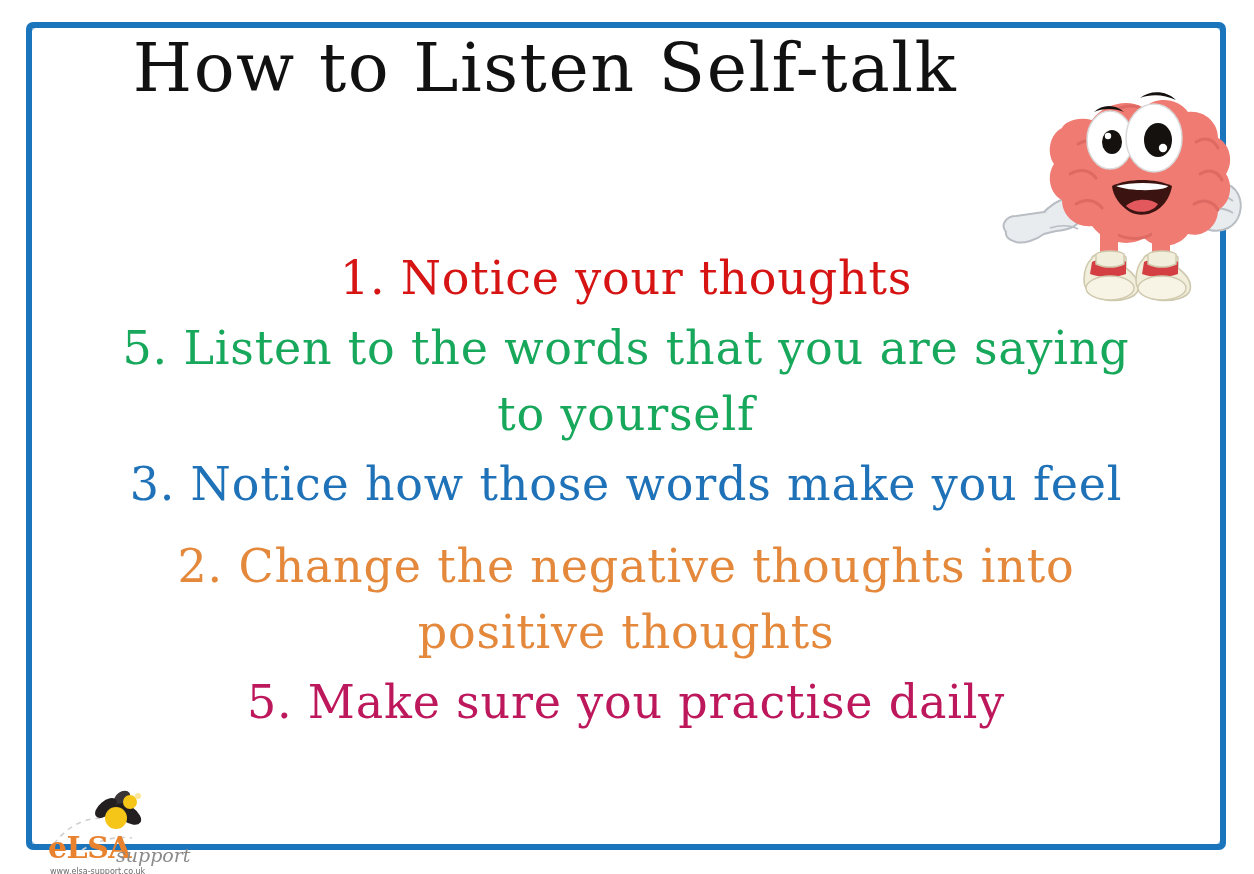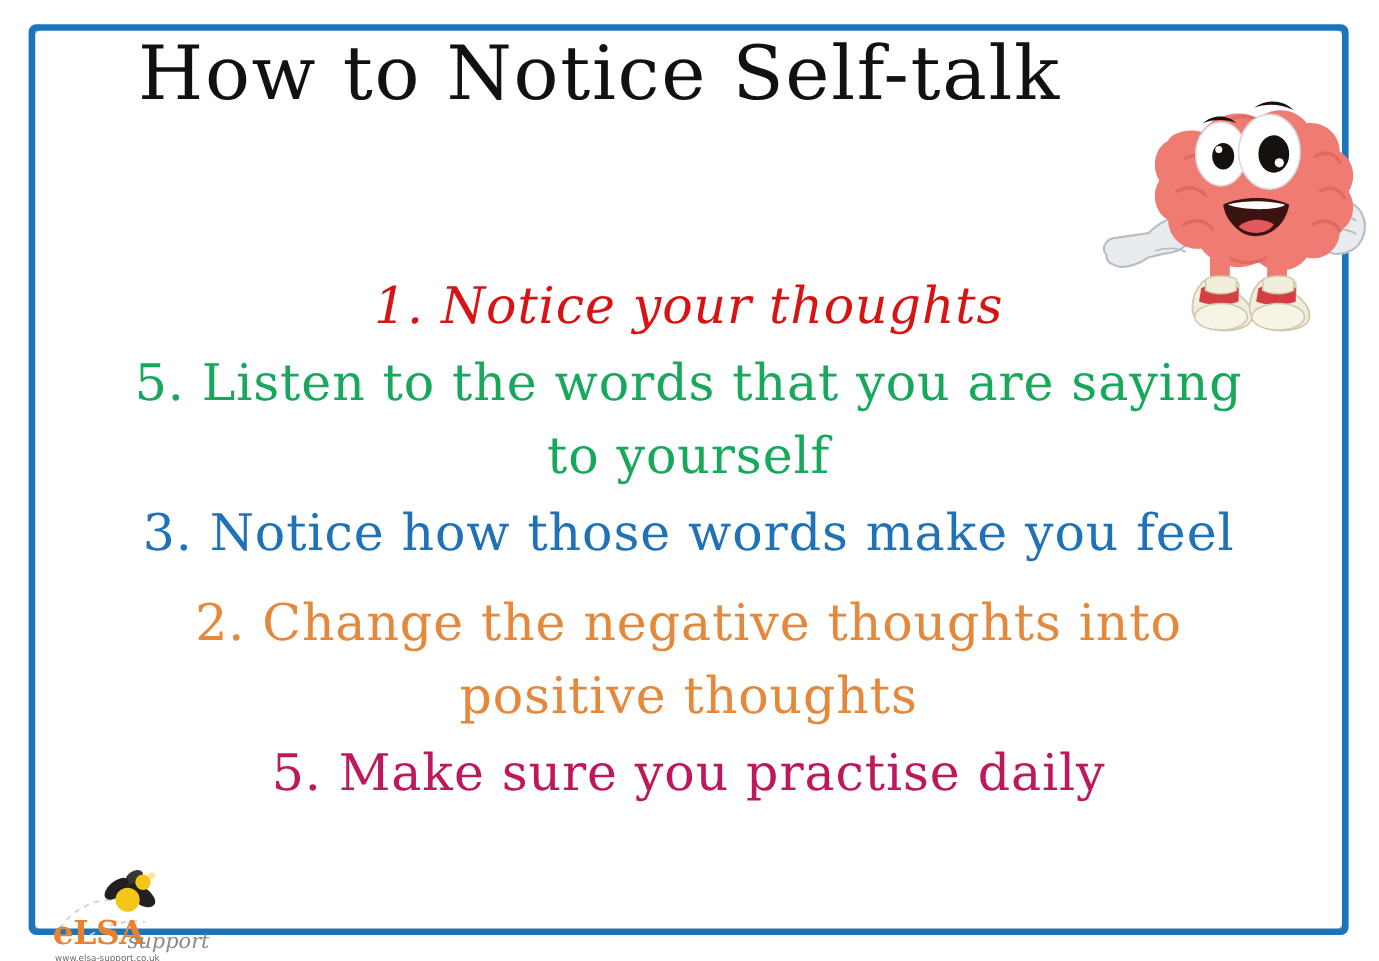--- a/index.html
+++ b/index.html
@@ -87,21 +87,21 @@
     width: 1172px;
   }
   .step {
     font-family: "DejaVu Serif", serif;
     font-size: 46px;
     line-height: 66px;
     text-align: center;
     letter-spacing: 0.8px;
     white-space: pre-line;
   }
-  .step-1 { color: #d61414; margin-bottom: 4px; font-style: italic; }
+  .step-1 { color: #d61414; margin-bottom: 4px; }
   .step-2 { color: #17a85c; margin-bottom: 4px; }
   .step-3 { color: #1f72b8; margin-bottom: 16px; }
   .step-4 { color: #e4883c; margin-bottom: 4px; }
   .step-5 { color: #7a3ca0; }
 
   
   .logo {
     position: absolute;
     left: 6px;
     top: 758px;
@@ -114,21 +114,21 @@
 </head>
 <body>
 
 <div class="poster">
 
   <div class="frame"></div>
   <div class="frame-wobble"></div>
 
   <div class="content">
 
-    <div class="title">How to Notice Self-talk</div>
+    <div class="title">How to Listen Self-talk</div>
 
     <div class="mascot">
       <svg width="250" height="235" viewBox="0 0 250 235" xmlns="http://www.w3.org/2000/svg">
 
         <g>
           <path d="M6 150 C0 143 6 134 16 134 L44 130 C52 127 60 125 68 126 C78 127 82 133 79 139 C76 145 66 148 56 149 L44 152 C36 158 24 162 16 160 C9 158 5 155 6 150 Z" fill="#e9ecef" stroke="#b9bec4" stroke-width="2"></path>
           <path d="M44 130 C54 120 66 114 76 116 C85 118 86 126 79 131" fill="#e9ecef" stroke="#b9bec4" stroke-width="2"></path>
           <path d="M50 146 C60 143 70 143 78 147" fill="none" stroke="#b9bec4" stroke-width="1.6"></path>
         </g>
 

